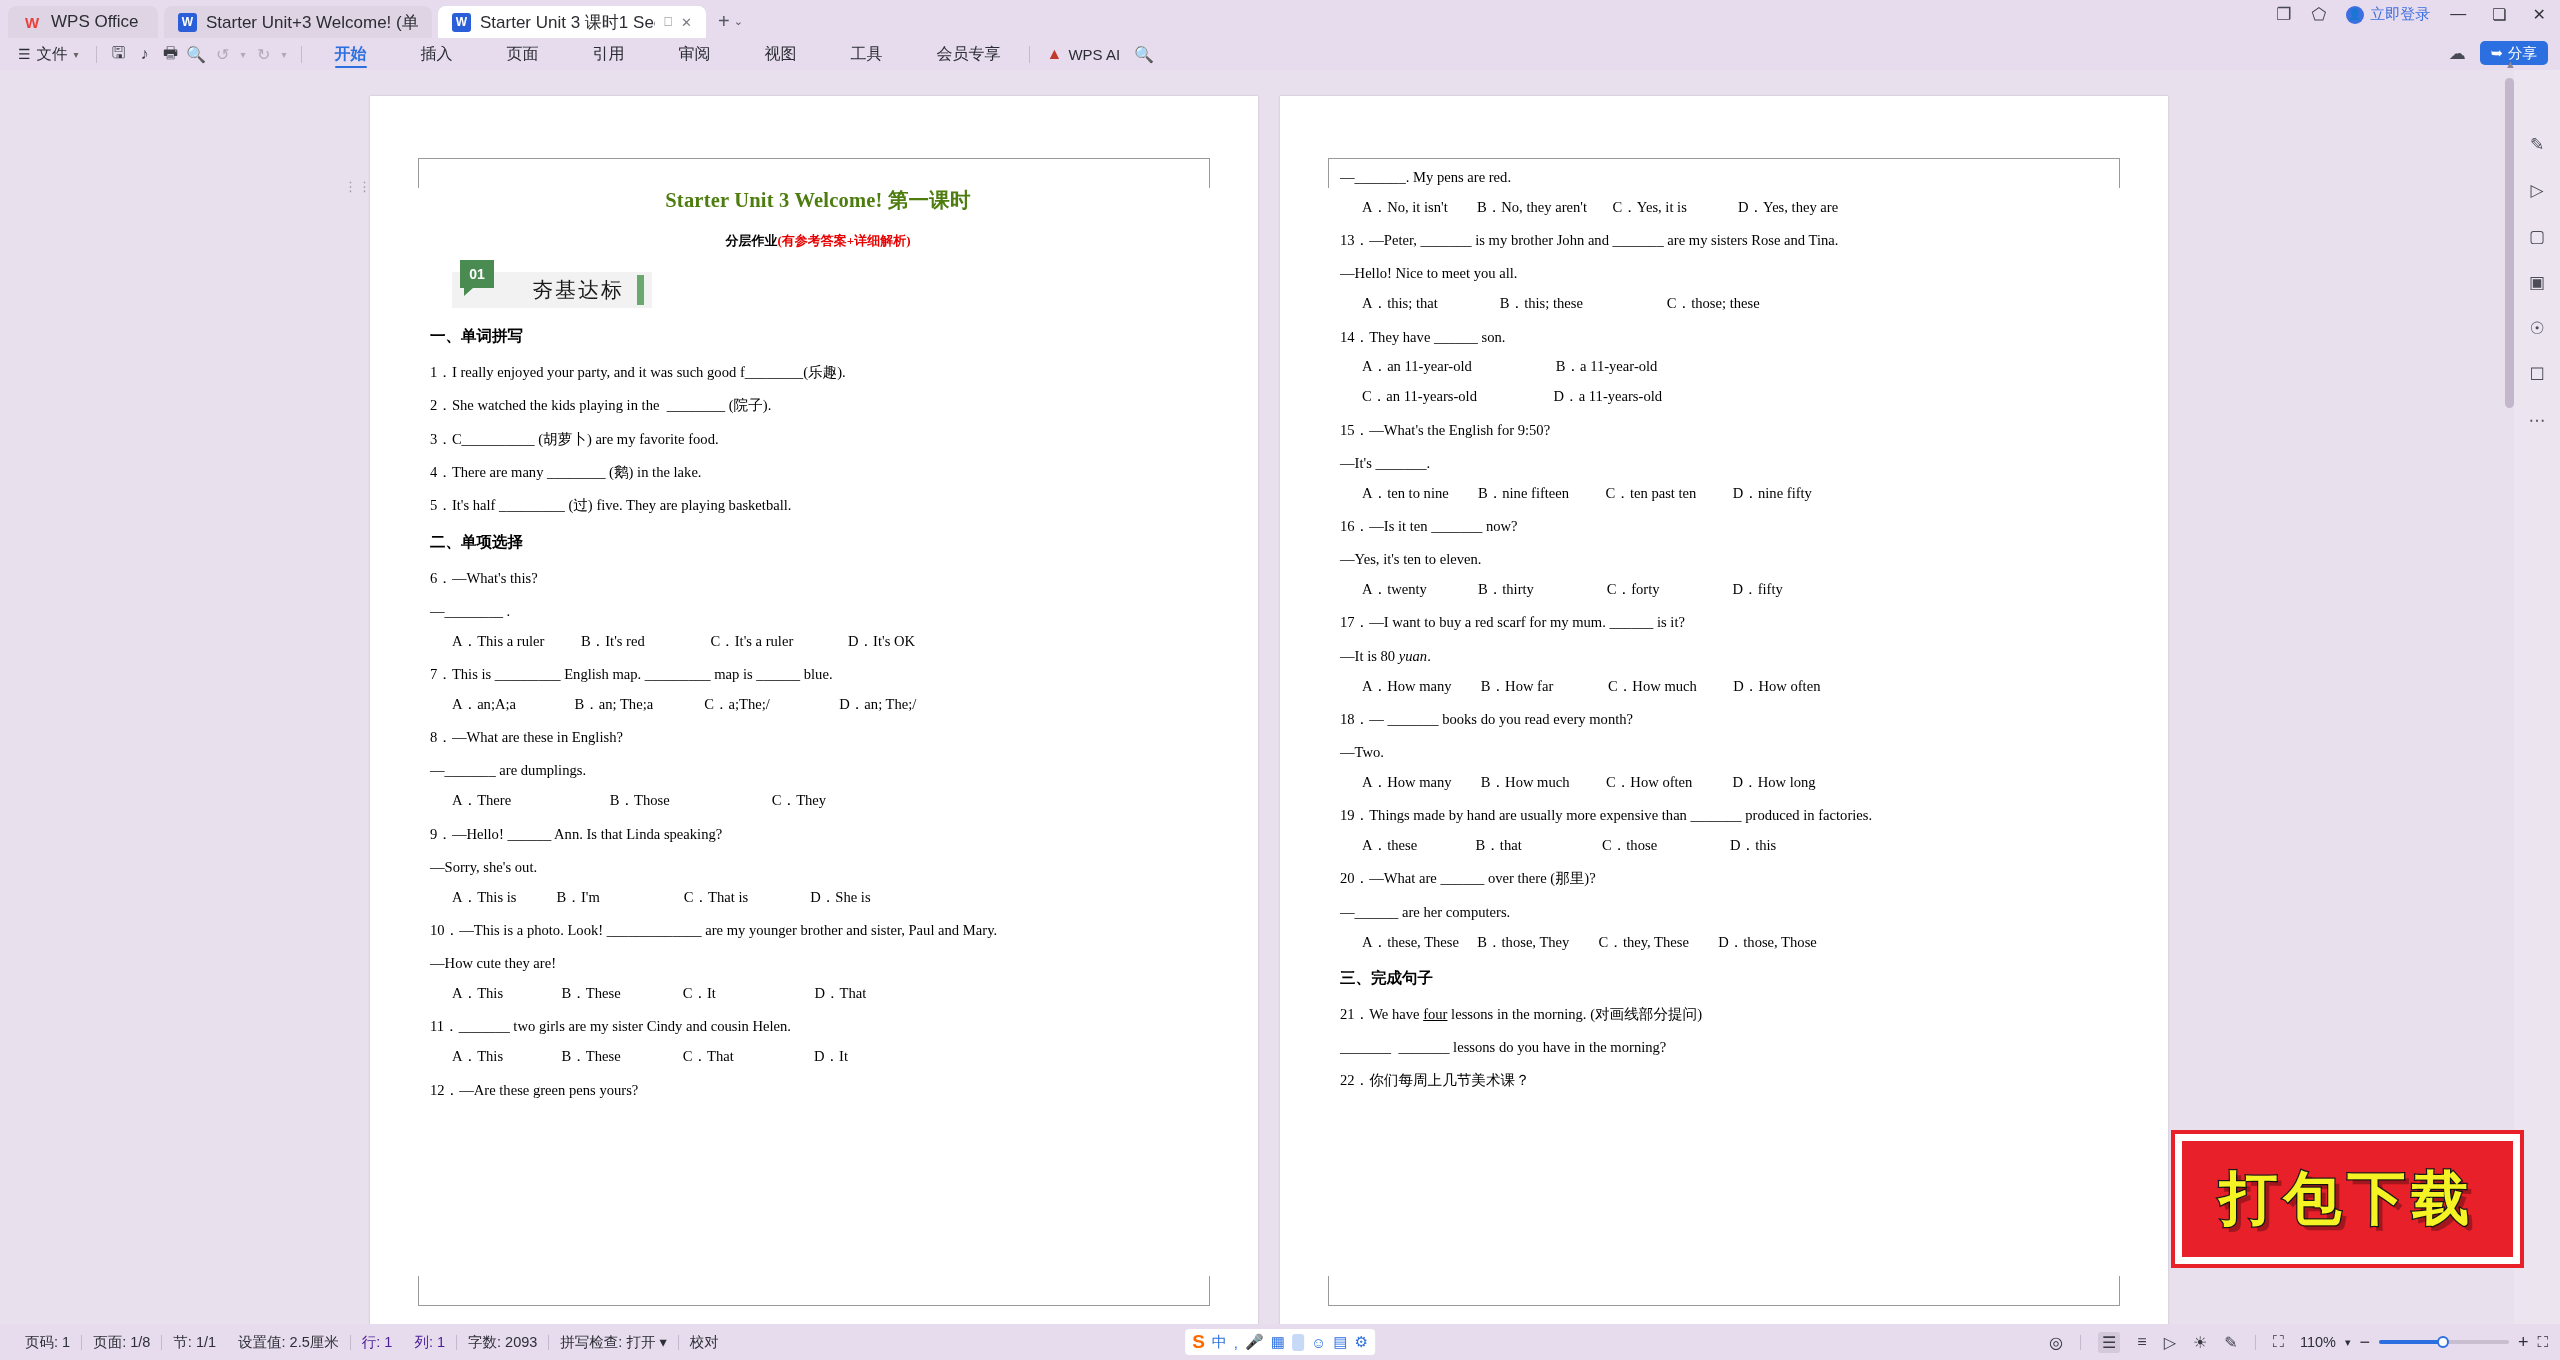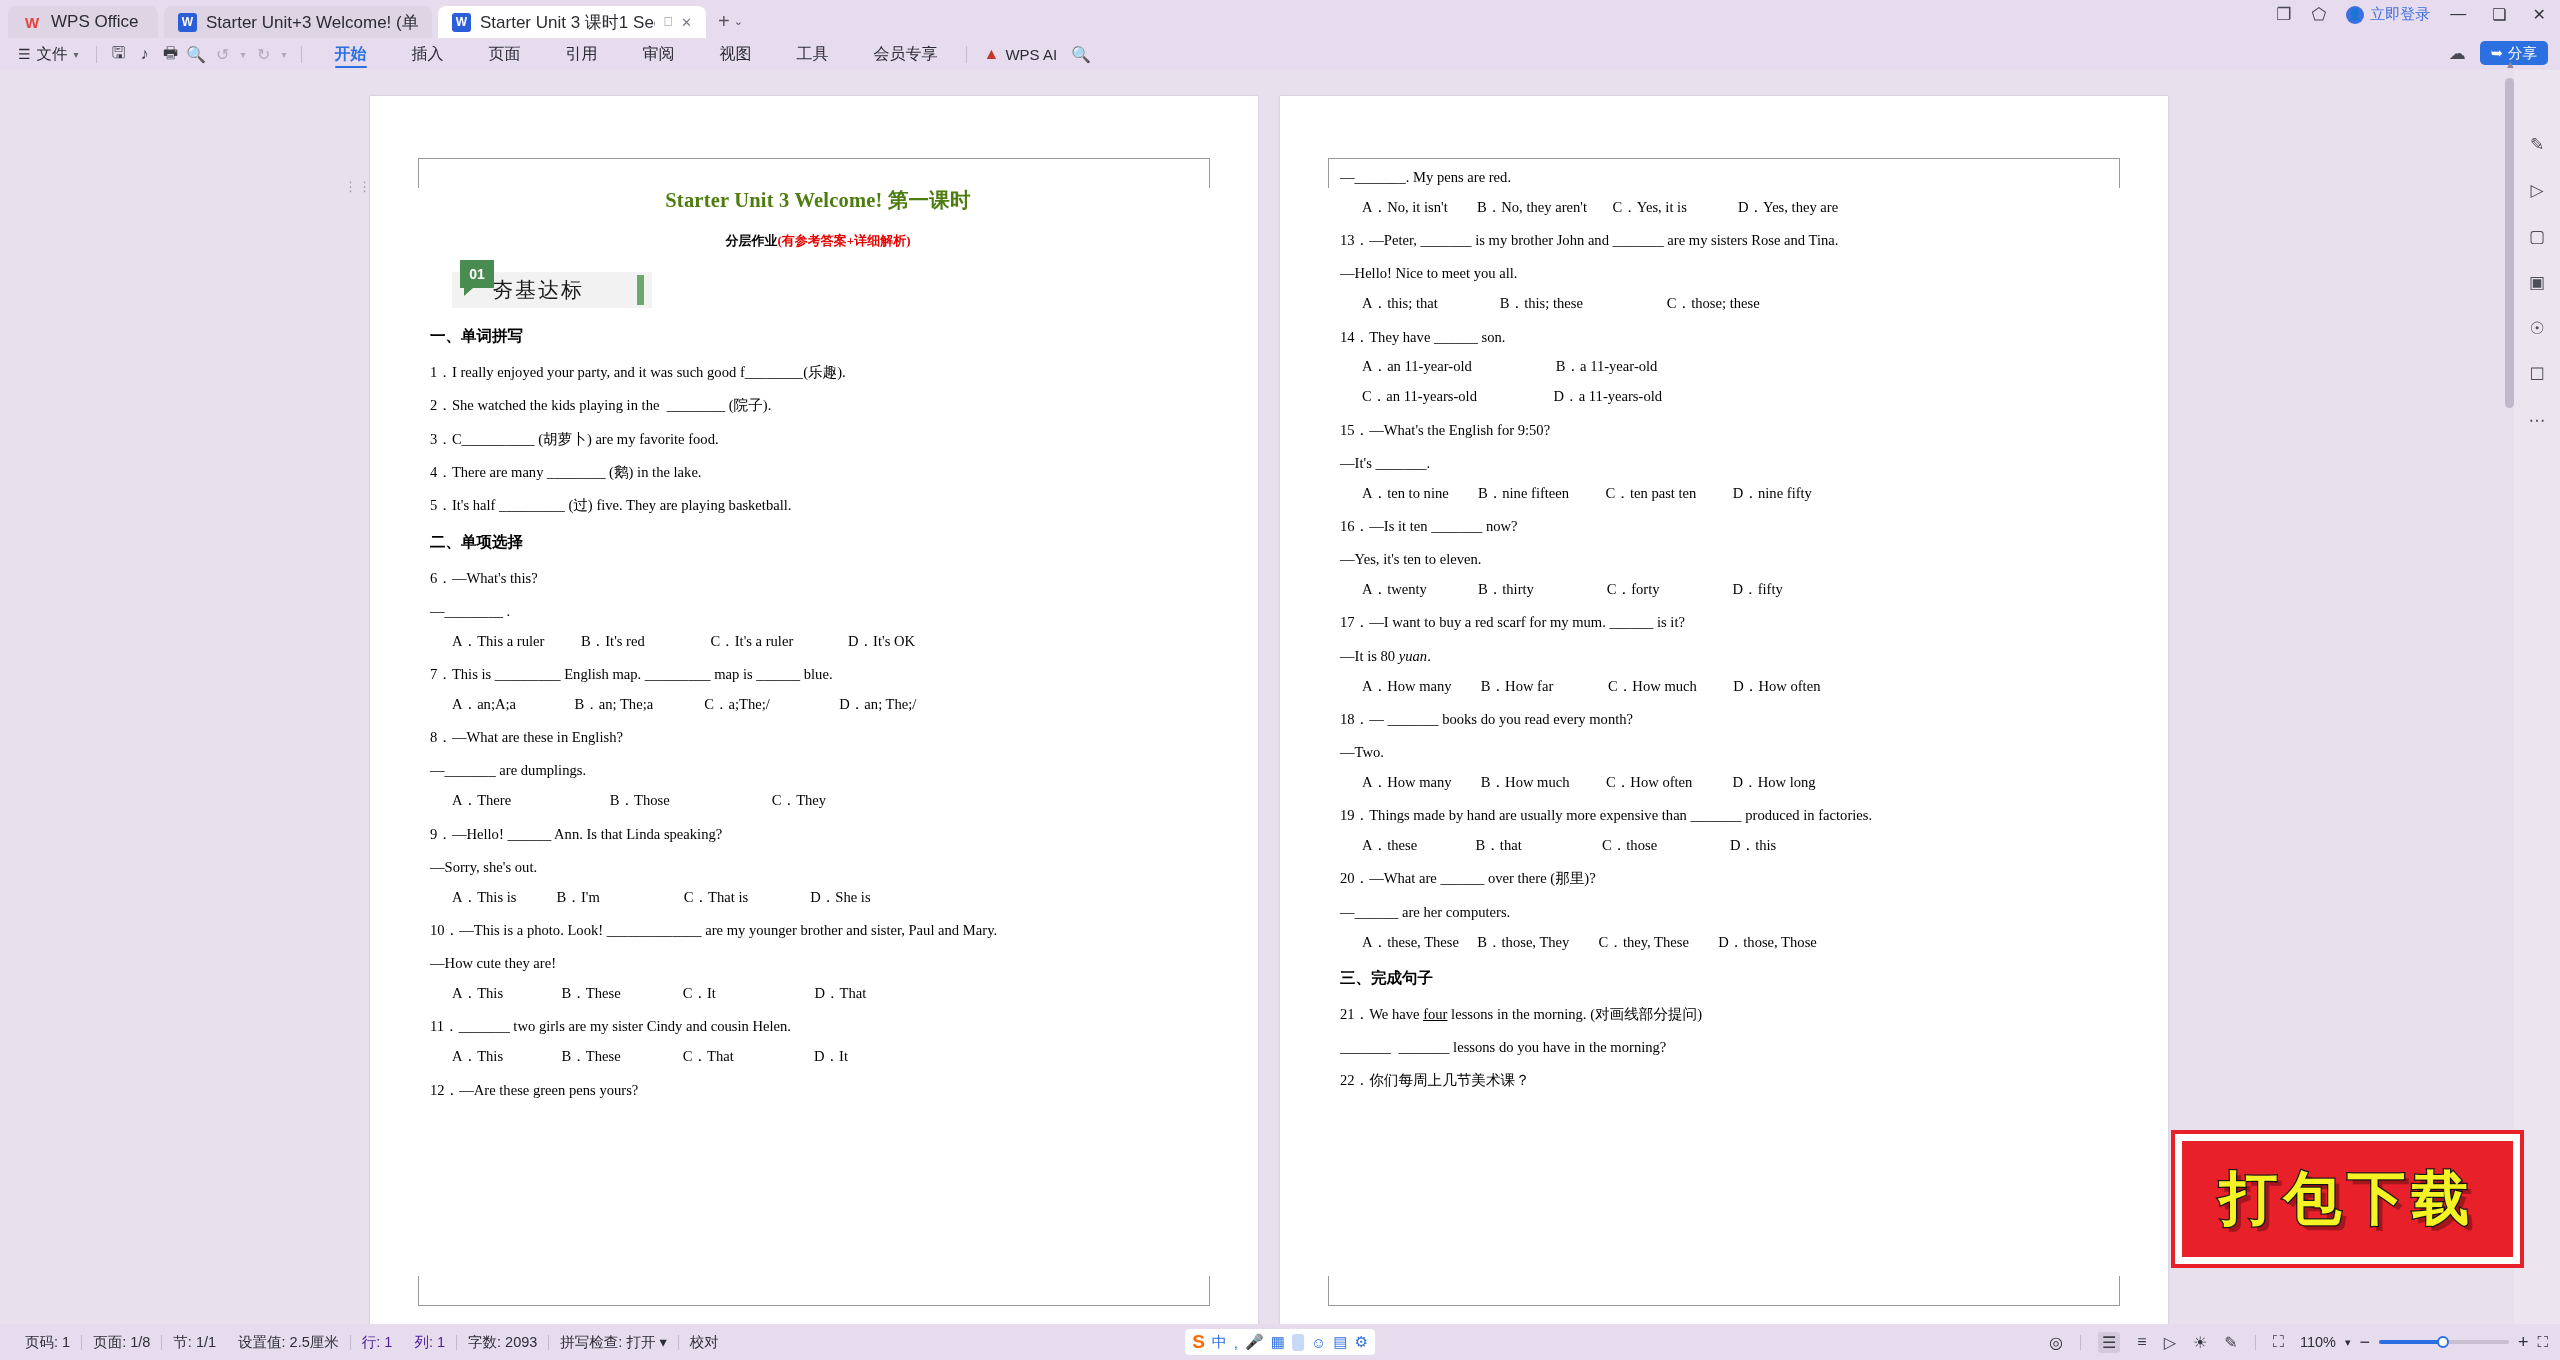--- a/index.html
+++ b/index.html
@@ -63,21 +63,21 @@
     position:relative; font-size:15.5px; color:#2b2b33;
   }
   .rb-file{ display:flex;align-items:center;gap:6px; padding:0 8px; }
   .rb-file .ham{ font-size:14px; letter-spacing:0px;}
   .rb-file .cv{ font-size:10px; color:#666; }
   .rb-sep{ width:1px; height:17px; background:#c6bacd; margin:0 9px; }
   .qi{ width:26px;height:24px; display:flex;align-items:center;justify-content:center;
        font-size:16px; color:#3b3b44; }
   .qi.dim{ color:#b0a8b8; }
   .qi.small{ font-size:10px; width:15px; }
-  .tabs-main{ display:flex; align-items:flex-end; gap:7px; margin-left:5px;}
+  .tabs-main{ display:flex; align-items:flex-end; gap:16px; margin-left:5px;}
   .rtab{ padding:0 19px; height:32px; display:flex;align-items:center;
          font-size:16px; color:#2b2b33; position:relative;}
   .rtab.sel{ color:#2b6fe0; font-weight:bold; }
   .rtab.sel:after{
     content:""; position:absolute; bottom:2px; left:19px; right:19px;
     height:2.5px; background:#2b6fe0; border-radius:2px;
   }
   .ai{ display:flex;align-items:center;gap:6px; margin-left:8px; font-size:15px;}
   .ai-glyph{ color:#c0392b; font-size:16px; }
   .search-ic{ margin-left:14px; font-size:16px; color:#3b3b44; }
@@ -136,21 +136,21 @@
     position:absolute; left:8px; top:-12px; width:34px;height:28px;
     background:#4a8b52; color:#fff; font-size:14px; font-weight:bold;
     display:flex;align-items:center;justify-content:center;
   }
   .sec-num:after{
     content:""; position:absolute; left:4px; bottom:-8px;
     border-width:8px 9px 0 0; border-style:solid;
     border-color:#4a8b52 transparent transparent transparent;
   }
   .sec-txt{
-    margin-left:40px; font-family:"Liberation Serif", serif;
+    margin-left:80px; font-family:"Liberation Serif", serif;
     font-size:21px; color:#1a1a1a; font-weight:500; letter-spacing:2px;
   }
   .sec-bar{ position:absolute; right:8px; top:3px; bottom:3px; width:7px; background:#6aa86f;}
 
   .qhead{
     font-family:"Liberation Serif", serif; font-weight:bold;
     font-size:15.5px; margin-top:18px; margin-bottom:4px; color:#000;
   }
   .ql{
     font-family:"Liberation Serif", serif; font-size:14.6px; color:#000;

